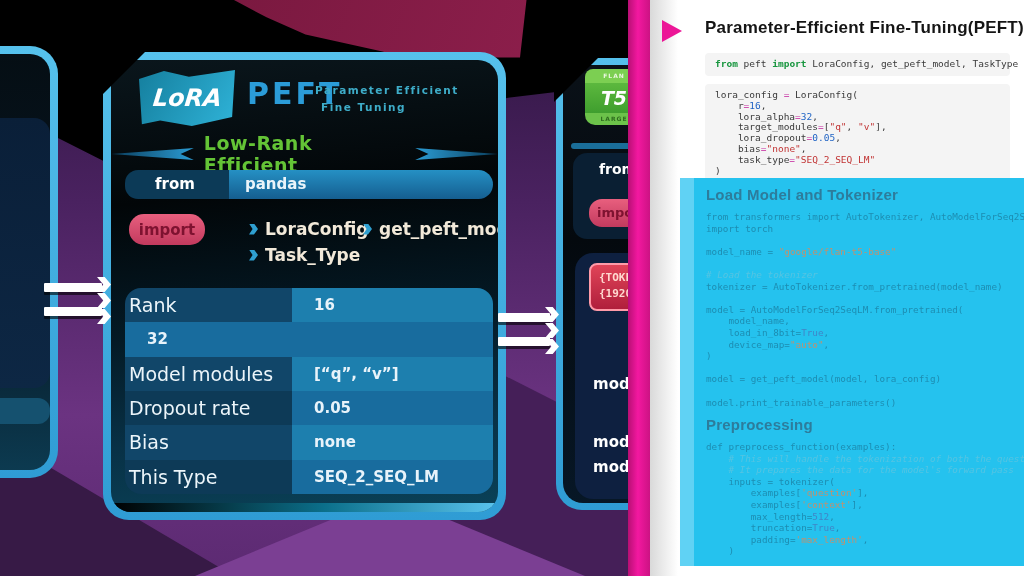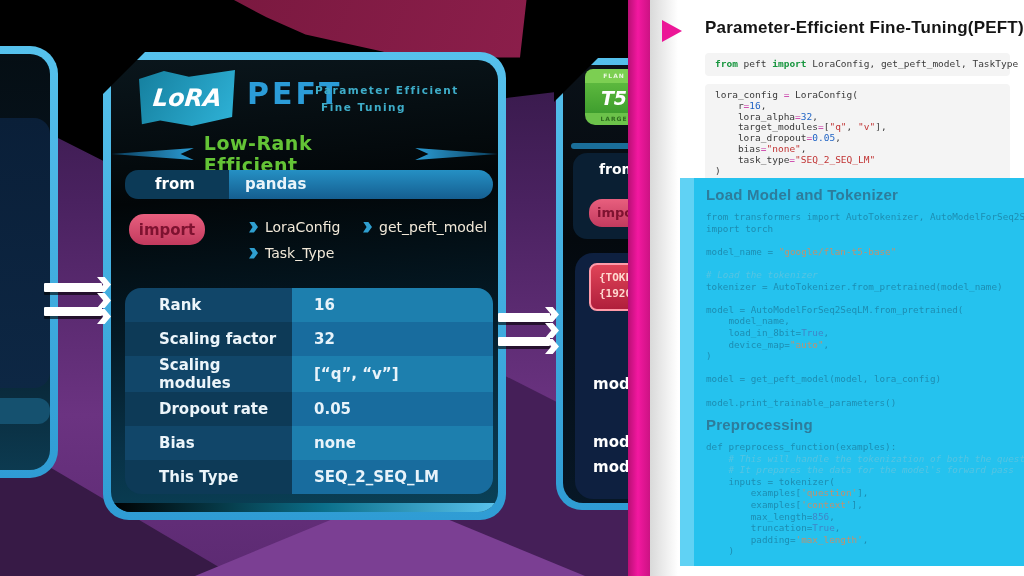--- a/index.html
+++ b/index.html
@@ -46,29 +46,29 @@
   .spear-r{clip-path:polygon(0 4%,100% 50%,0 96%,16% 50%);background:linear-gradient(270deg,#0a3d5c,#2b9cd4);}
   .from-bar{position:absolute;left:14px;top:110px;width:368px;height:29px;display:flex;}
   .from-label{width:104px;background:#0c3a57;border-radius:13px 0 0 13px;color:#fff;font-weight:bold;
     font-size:15px;line-height:29px;padding-left:30px;box-sizing:border-box;}
   .from-value{flex:1;background:linear-gradient(180deg,#2590c4,#155e90);border-radius:0 15px 15px 0;
     color:#eaf4fa;font-weight:bold;font-size:15px;line-height:29px;padding-left:16px;}
   .btn-import{position:absolute;left:18px;top:154px;width:76px;height:31px;
     background:linear-gradient(180deg,#e85f7e,#c23a5e);border-radius:15px;color:#7e1230;
     font-weight:bold;font-size:15px;display:flex;align-items:center;justify-content:center;}
   .imp-item{position:absolute;display:flex;align-items:center;gap:7px;}
-  .imp-item .lbl{font-weight:normal;font-size:14px;color:#f2e9d9;}
+  .imp-item .lbl{font-weight:bold;font-size:17px;color:#f2e9d9;}
   .chev{display:inline-block;width:9px;height:11px;background:#2f9fd0;
     clip-path:polygon(0 0,55% 0,100% 50%,55% 100%,0 100%,40% 50%);}
   .imp1{left:138px;top:159px;} .imp2{left:138px;top:185px;} .imp3{left:252px;top:159px;}
   .peft-table{position:absolute;left:14px;top:228px;width:368px;height:206px;border-radius:16px;
     overflow:hidden;display:flex;flex-direction:column;}
   .trow{flex:1;display:flex;}
-  .tlabel{width:167px;display:flex;align-items:center;padding-left:34px;box-sizing:border-box;
-    color:#ecf5fa;font-weight:bold;font-size:15px;}
+  .tlabel{width:167px;display:flex;align-items:center;padding-left:4px;box-sizing:border-box;
+    color:#ecf5fa;font-weight:normal;font-size:19px;}
   .tvalue{flex:1;display:flex;align-items:center;padding-left:22px;color:#e8f3fa;font-weight:bold;font-size:15px;}
   .trow.odd .tlabel{background:#114669;} .trow.odd .tvalue{background:#1d7fae;}
   .trow.even .tlabel{background:#0d3a57;} .trow.even .tvalue{background:#186c9e;}
   
   .card-right{left:556px;top:58px;width:190px;height:452px;background:linear-gradient(180deg,#55c0ec,#2f9cd4);}
   .card-right .inner{inset:7px;background:linear-gradient(180deg,#0a1118 0%,#04090e 40%,#071726 100%);}
   .t5-badge{position:absolute;left:22px;top:4px;width:58px;}
   .t5-top{height:14px;background:#7ccf52;border-radius:8px 8px 0 0;font-size:6px;color:#eaf7df;
     text-align:center;line-height:14px;font-weight:bold;letter-spacing:1px;}
   .t5-mid{height:30px;background:linear-gradient(180deg,#5cb83e,#3f9e2e);color:#fff;font-weight:bold;
@@ -168,25 +168,24 @@
             <span class="chev"></span>
             <span class="lbl">get_peft_model</span>
           </div>
         </div>
       <div class="peft-table" id="peft-table">
           <div class="trow odd">
             <div class="tlabel">Rank</div>
             <div class="tvalue">16</div>
           </div>
           <div class="trow even">
-            <div class="tlabel">Scaling factor</div>
             <div class="tvalue">32</div>
           </div>
           <div class="trow odd">
-            <div class="tlabel">Scaling modules</div>
+            <div class="tlabel">Model modules</div>
             <div class="tvalue">[“q”, “v”]</div>
           </div>
           <div class="trow even">
             <div class="tlabel">Dropout rate</div>
             <div class="tvalue">0.05</div>
           </div>
           <div class="trow odd">
             <div class="tlabel">Bias</div>
             <div class="tvalue">none</div>
           </div>
@@ -281,20 +280,20 @@
           <div class="cl"><span class="tok-b">model.print_trainable_parameters()</span></div>
         </div>
       <div class="cyan-h cyan-h2">Preprocessing</div>
       <div class="cycode" id="sec1-code">
           <div class="cl"><span class="tok-b">def preprocess_function(examples):</span></div>
           <div class="cl"><span class="tok-c">    # This will handle the tokenization of both the question and</span></div>
           <div class="cl"><span class="tok-c">    # It prepares the data for the model's forward pass</span></div>
           <div class="cl"><span class="tok-b">    inputs = tokenizer(</span></div>
           <div class="cl"><span class="tok-b">        examples[</span><span class="tok-s">'question'</span><span class="tok-b">],</span></div>
           <div class="cl"><span class="tok-b">        examples[</span><span class="tok-s">'context'</span><span class="tok-b">],</span></div>
-          <div class="cl"><span class="tok-b">        max_length=</span><span class="tok-n">856</span><span class="tok-b">,</span></div>
+          <div class="cl"><span class="tok-b">        max_length=</span><span class="tok-n">512</span><span class="tok-b">,</span></div>
           <div class="cl"><span class="tok-b">        truncation=</span><span class="tok-n">True</span><span class="tok-b">,</span></div>
           <div class="cl"><span class="tok-b">        padding=</span><span class="tok-s">'max_length'</span><span class="tok-b">,</span></div>
           <div class="cl"><span class="tok-b">    )</span></div>
         </div>
     </div>
   </div>
 </div>
 
 </body></html>

